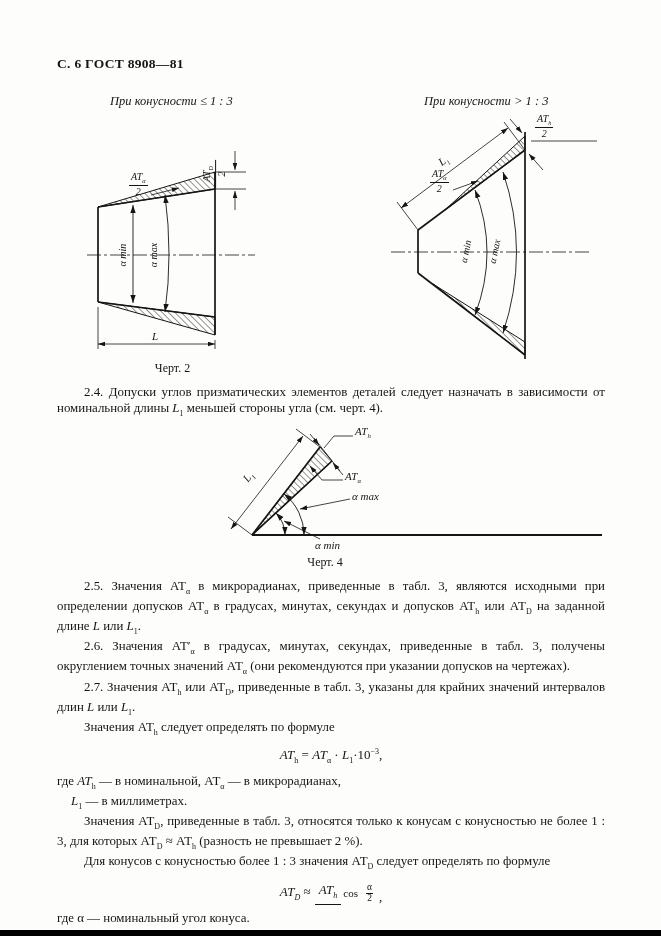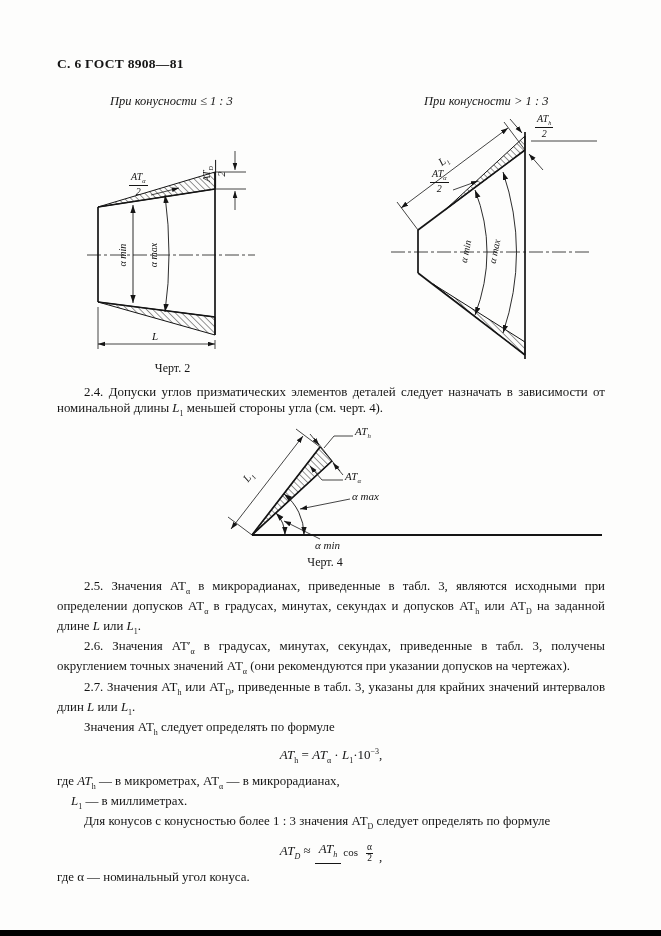--- a/index.html
+++ b/index.html
@@ -201,22 +201,23 @@
   <div class="textcol">
     <p class="para"><span>2.4. Допуски углов призматических элементов деталей следует назначать в зависимости от номинальной длины </span><span class="it">L</span><sub>1</sub><span> меньшей стороны угла (см. черт. 4).</span></p>
     <div class="fig-gap"></div>
     <p class="para"><span>2.5. Значения АТ</span><sub>α</sub><span> в микрорадианах, приведенные в табл. 3, являются исходными при определении допусков АТ</span><sub>α</sub><span> в градусах, минутах, секундах и допусков АТ</span><sub>h</sub><span> или АТ</span><sub>D</sub><span> на заданной длине </span><span class="it">L</span><span> или </span><span class="it">L</span><sub>1</sub><span>.</span></p>
     <p class="para"><span>2.6. Значения АТ′</span><sub>α</sub><span> в градусах, минутах, секундах, приведенные в табл. 3, получены округлением точных значений АТ</span><sub>α</sub><span> (они рекомендуются при указании допусков на чертежах).</span></p>
     <p class="para"><span>2.7. Значения АТ</span><sub>h</sub><span> или АТ</span><sub>D</sub><span>, приведенные в табл. 3, указаны для крайних значений интервалов длин </span><span class="it">L</span><span> или </span><span class="it">L</span><sub>1</sub><span>.</span></p>
     <p class="para"><span>Значения АТ</span><sub>h</sub><span> следует определять по формуле</span></p>
 
     <div class="formula"><span class="it">АТ</span><sub>h</sub><span> = </span><span class="it">АТ</span><sub>α</sub><span> · </span><span class="it">L</span><sub>1</sub><span>·10</span><sup>−3</sup><span>,</span></div>
 
-    <p class="para noindent"><span>где </span><span class="it">АТ</span><sub>h</sub><span> — в микрометрах, АТ</span><sub>α</sub><span> — в микрорадианах,</span></p>
+    <p class="para noindent"><span>где </span><span class="it">АТ</span><sub>h</sub><span> — в номинальной, АТ</span><sub>α</sub><span> — в микрорадианах,</span></p>
     <p class="para smallindent"><span class="it">L</span><sub>1</sub><span> — в миллиметрах.</span></p>
+    <p class="para"><span>Значения АТ</span><sub>D</sub><span>, приведенные в табл. 3, относятся только к конусам с конусностью не более 1 : 3, для которых АТ</span><sub>D</sub><span> ≈ АТ</span><sub>h</sub><span> (разность не превышает 2 %).</span></p>
     <p class="para"><span>Для конусов с конусностью более 1 : 3 значения АТ</span><sub>D</sub><span> следует определять по формуле</span></p>
 
     <div class="formula2">
       <span><span class="it">АТ</span><sub class="it">D</sub><span> ≈</span></span>
       <span class="frac">
         <span class="fnum it"><span class="it">АТ</span><sub>h</sub></span>
         <span class="fden">
           <span>cos</span>
           <span class="minifrac">
             <span class="mn">α</span>

